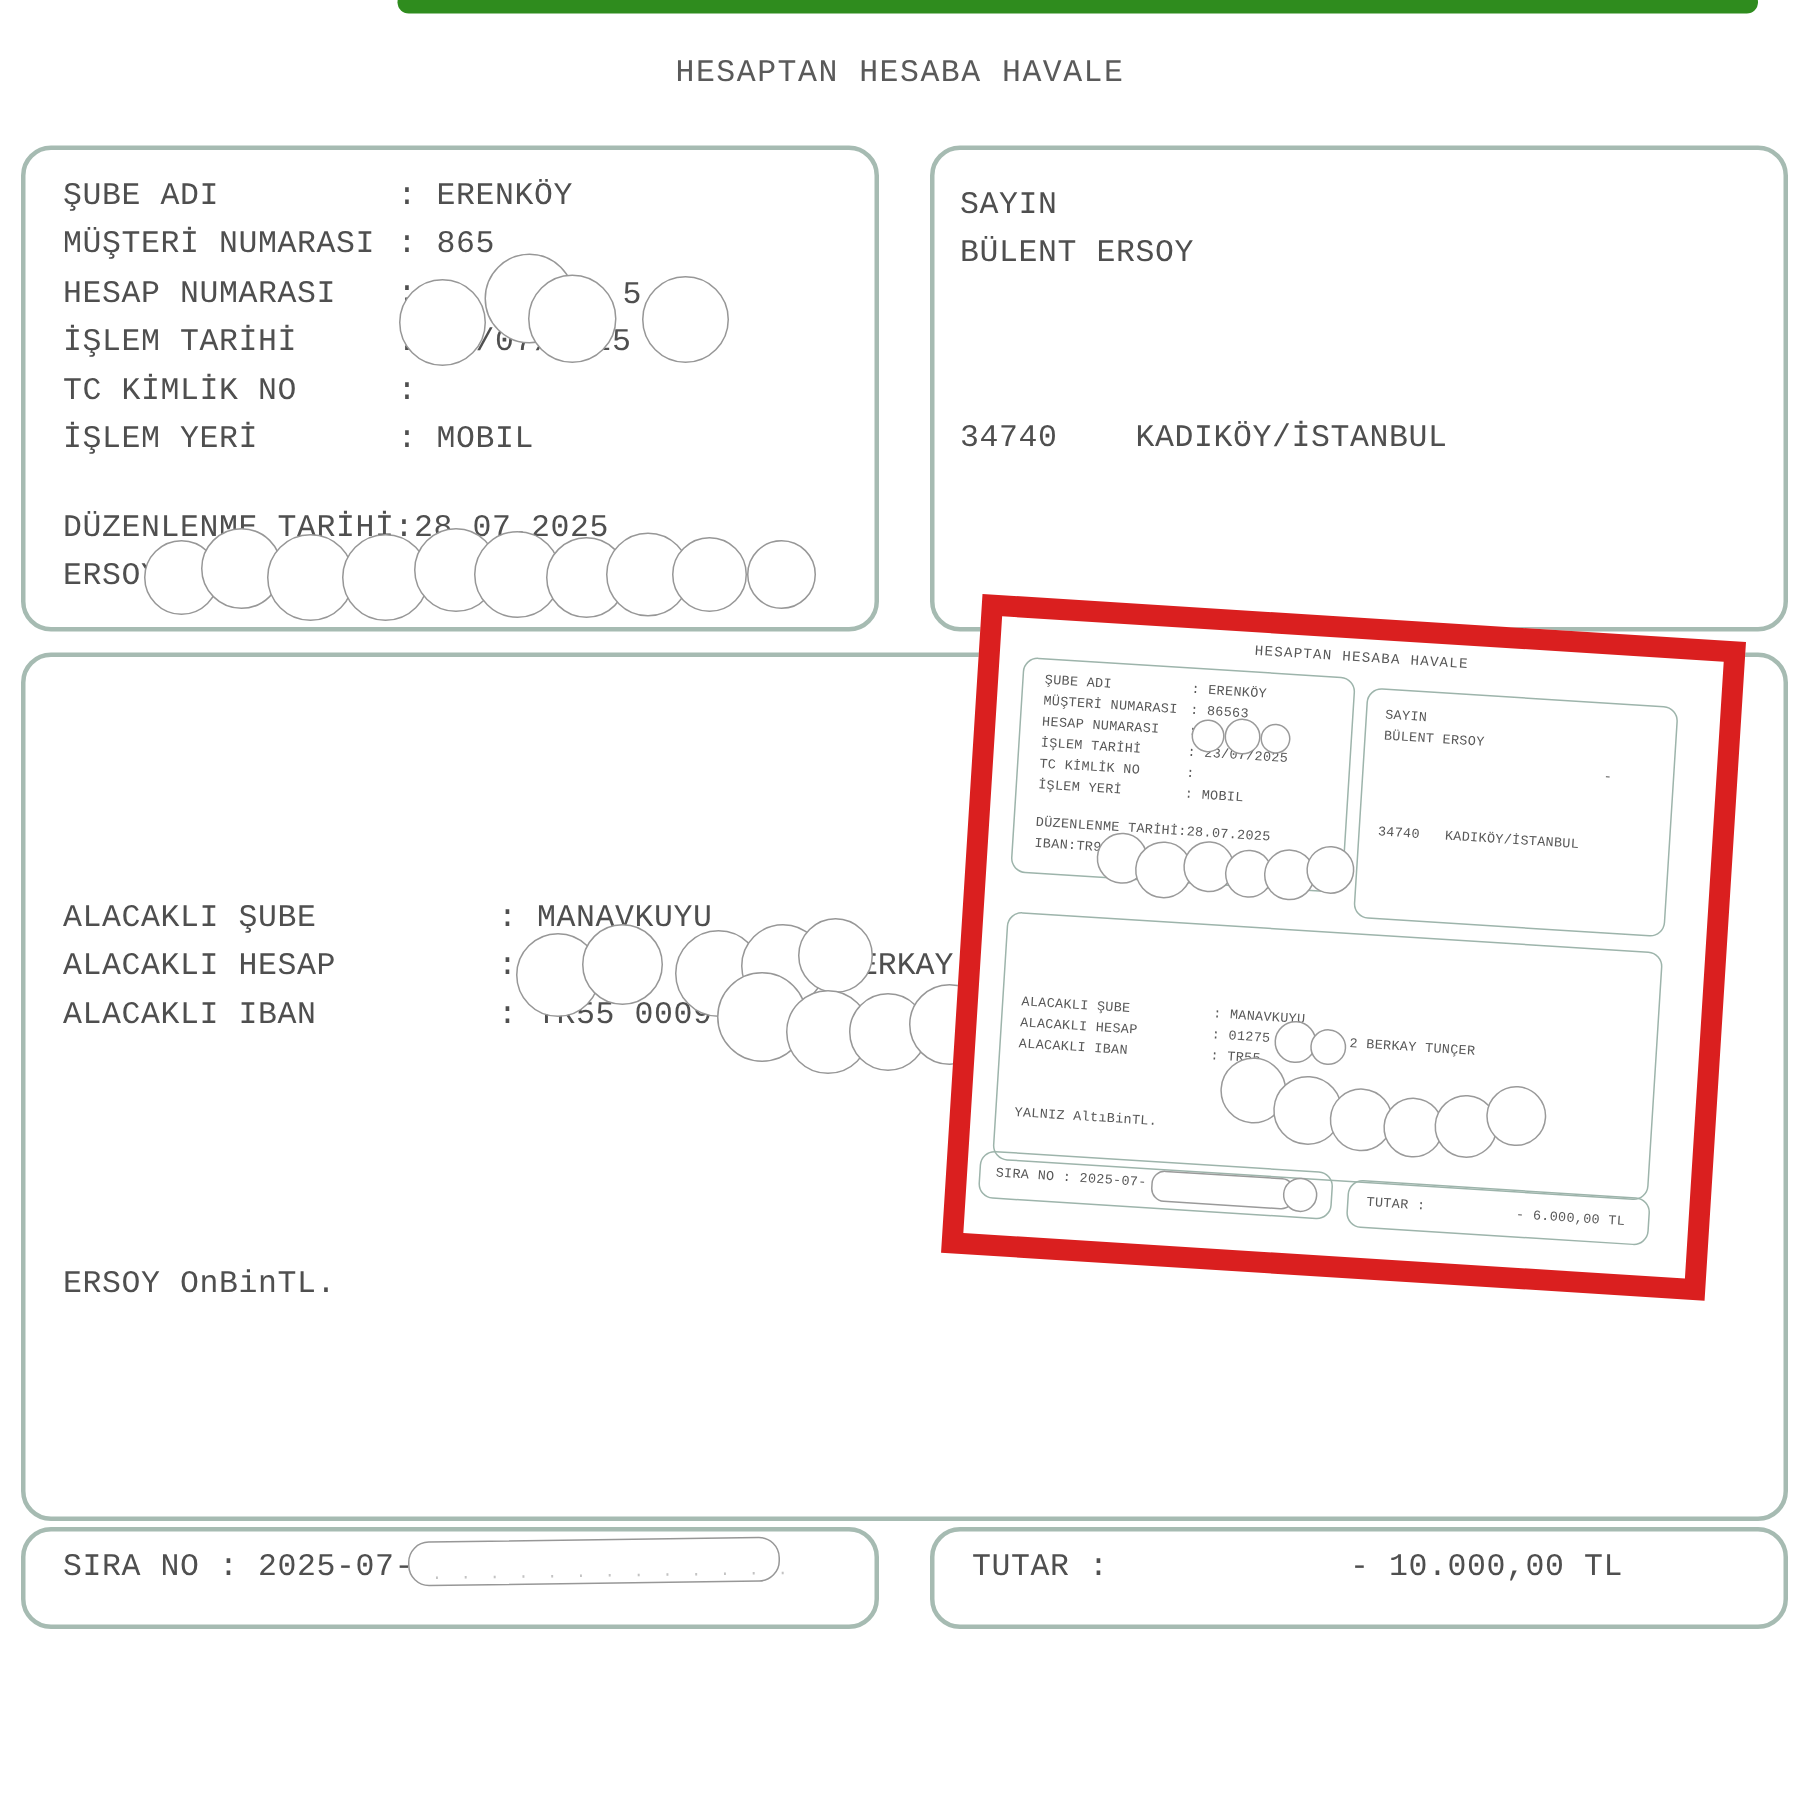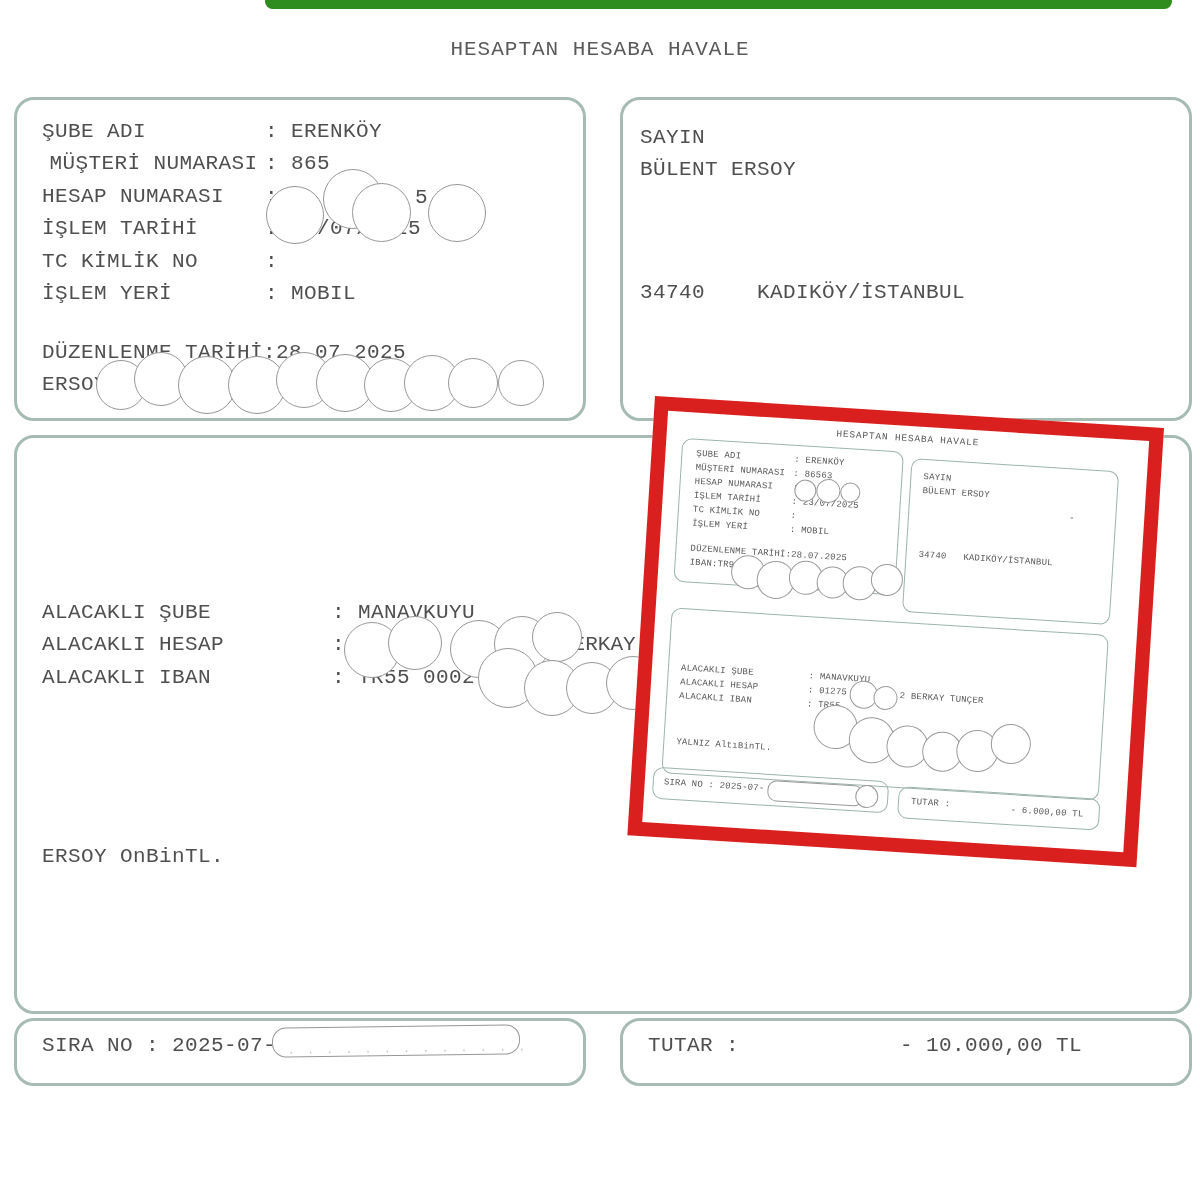--- a/index.html
+++ b/index.html
@@ -37,21 +37,21 @@
 </head>
 <body>
 
 <div class="greenbar"></div>
 
 <div class="txt" style="left:0;right:0;top:38px;text-align:center;letter-spacing:1px;color:#5a5a5a;">HESAPTAN HESABA HAVALE</div>
 
 <div class="box" style="left:14px;top:97px;width:566px;height:318px;"></div>
 
 <div class="row" style="left:42px;top:120px;"><span class="lbl" style="width:223px;">ŞUBE ADI</span><span>: ERENKÖY</span></div>
-<div class="row" style="left:42px;top:152px;text-align:center;"><span class="lbl" style="width:223px;">MÜŞTERİ NUMARASI</span><span>: 865</span></div>
+<div class="row" style="left:42px;top:152px;"><span class="lbl" style="width:223px;">MÜŞTERİ NUMARASI</span><span>: 865</span></div>
 <div class="row" style="left:42px;top:185px;"><span class="lbl" style="width:223px;">HESAP NUMARASI</span><span>: </span></div>
 <div class="row" style="left:42px;top:217px;"><span class="lbl" style="width:223px;">İŞLEM TARİHİ</span><span>: 23/07/2025</span></div>
 <div class="row" style="left:42px;top:250px;"><span class="lbl" style="width:223px;">TC KİMLİK NO</span><span>:</span></div>
 <div class="row" style="left:42px;top:282px;"><span class="lbl" style="width:223px;">İŞLEM YERİ</span><span>: MOBIL</span></div>
 <div class="txt" style="left:42px;top:341px;">DÜZENLENME TARİHİ:28.07.2025</div>
 <div class="txt" style="left:42px;top:373px;">ERSOY</div>
 
 <div class="frag" style="left:327px;top:186px;">0/</div>
 <div class="frag" style="left:415px;top:186px;">5</div>
 
@@ -74,21 +74,21 @@
 
 <div class="box" style="left:620px;top:97px;width:566px;height:318px;"></div>
 <div class="txt" style="left:640px;top:126px;">SAYIN</div>
 <div class="txt" style="left:640px;top:158px;">BÜLENT ERSOY</div>
 <div class="txt" style="left:640px;top:281px;">34740    KADIKÖY/İSTANBUL</div>
 
 <div class="box" style="left:14px;top:435px;width:1172px;height:573px;"></div>
 
 <div class="row" style="left:42px;top:601px;"><span class="lbl" style="width:290px;">ALACAKLI ŞUBE</span><span>: MANAVKUYU</span></div>
 <div class="row" style="left:42px;top:633px;"><span class="lbl" style="width:290px;">ALACAKLI HESAP</span><span>: 0</span></div>
-<div class="row" style="left:42px;top:666px;"><span class="lbl" style="width:290px;">ALACAKLI IBAN</span><span>: TR55 0002</span></div>
+<div class="row" style="left:42px;top:666px;"><span class="lbl" style="width:290px;">ALACAKLI IBAN</span><span>: TR55 0009</span></div>
 <div class="frag" style="left:428px;top:633px;">/</div>
 <div class="frag" style="left:560px;top:633px;">BERKAY</div>
 <div class="txt" style="left:42px;top:845px;">ERSOY OnBinTL.</div>
 
 <div class="circ" style="left:344px;top:622px;width:54px;height:54px;"></div>
 <div class="circ" style="left:388px;top:616px;width:52px;height:52px;"></div>
 <div class="circ" style="left:450px;top:620px;width:56px;height:56px;"></div>
 <div class="circ" style="left:494px;top:616px;width:54px;height:54px;"></div>
 <div class="circ" style="left:532px;top:612px;width:48px;height:48px;"></div>
 

